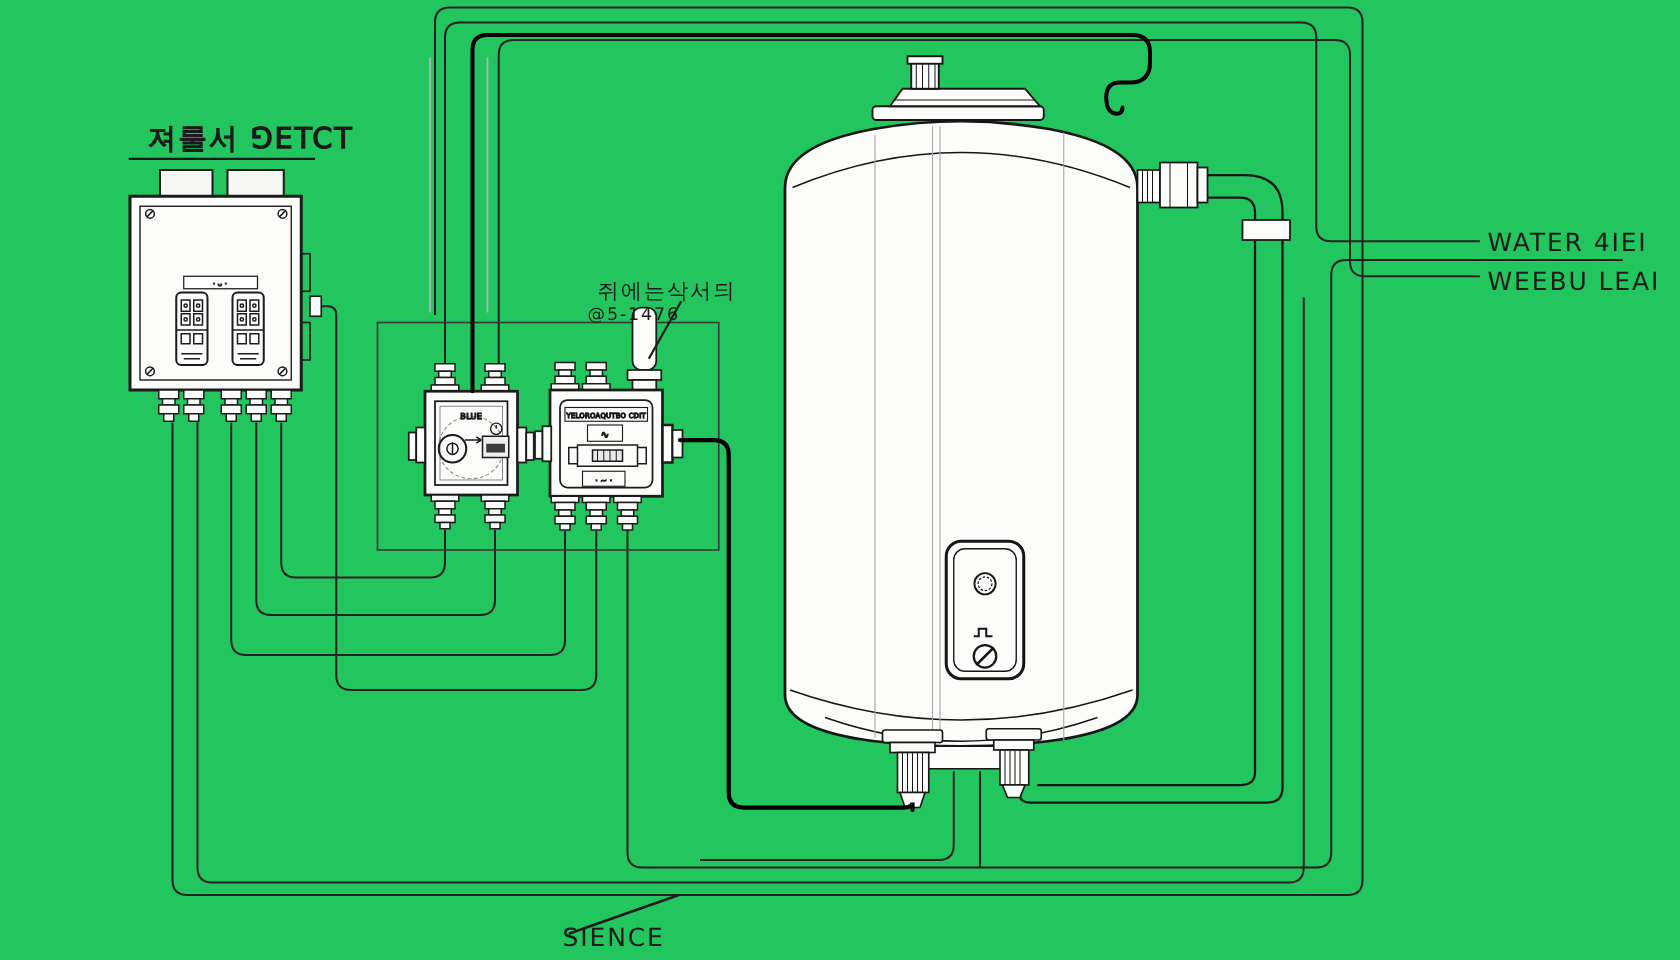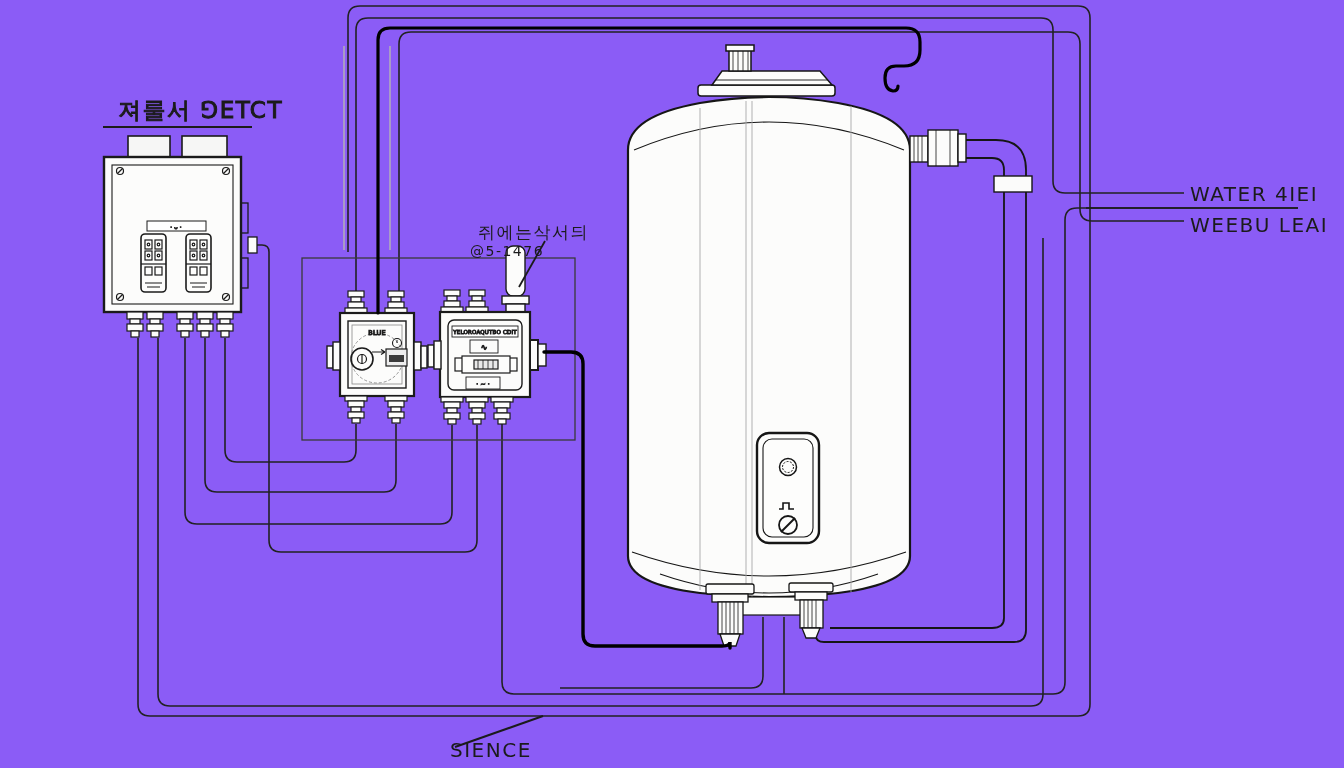--- a/index.html
+++ b/index.html
@@ -1,16 +1,16 @@
 <!DOCTYPE html>
 <html><head>
 <meta charset="utf-8">
 <style>
   html,body{margin:0;padding:0;background:#eceff1;}
-  .stage{position:relative;width:1344px;height:768px;background:#8b5cf6;overflow:hidden;
+  .stage{position:relative;width:1344px;height:768px;background:#22c55e;overflow:hidden;
          font-family:"DejaVu Sans", sans-serif;}
   svg{position:absolute;left:0;top:0;}
   text{fill:#1b1b1b;font-family:"DejaVu Sans", sans-serif;}
   .hand{letter-spacing:1.5px;}
   .micro{letter-spacing:0.2px;}
 </style>
 </head>
 <body>
 
 <div class="stage">

